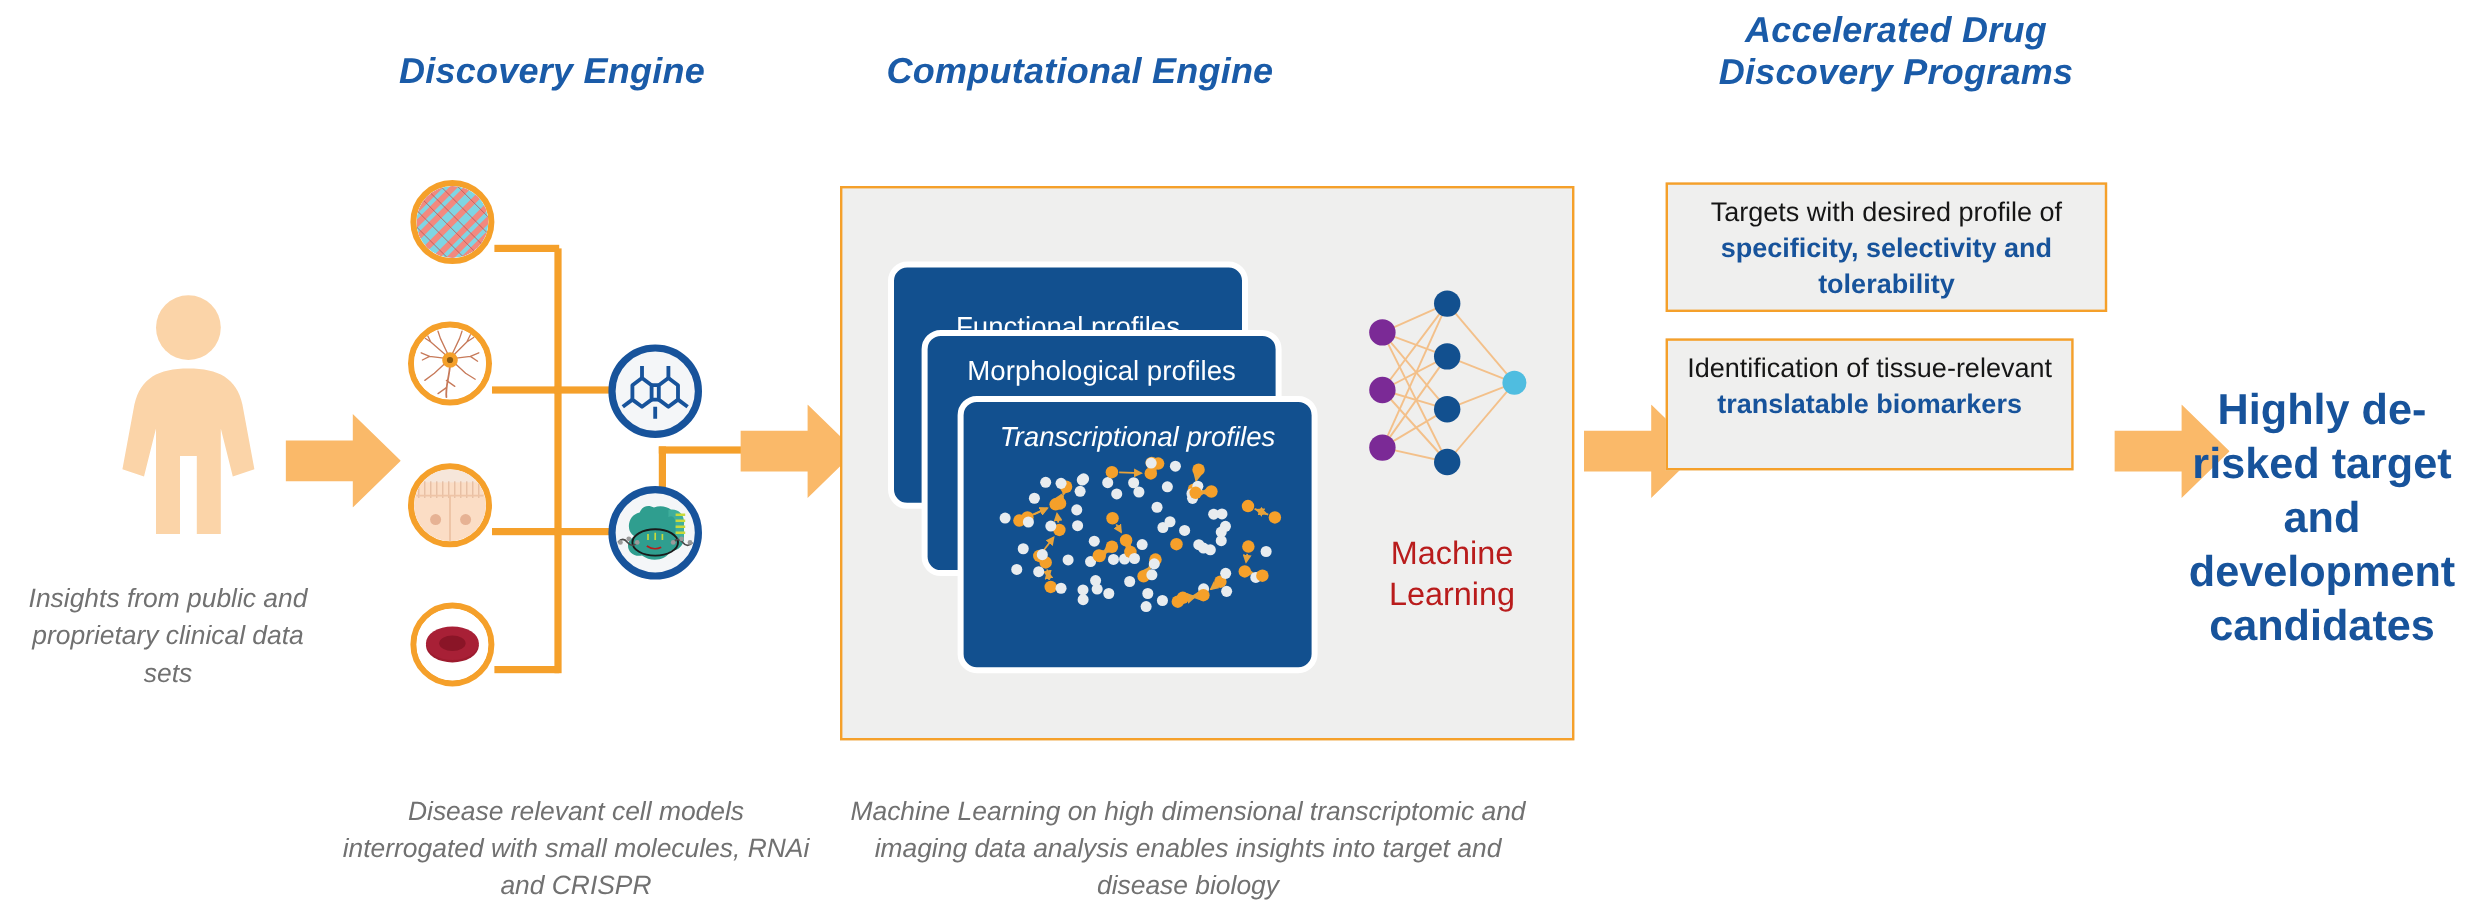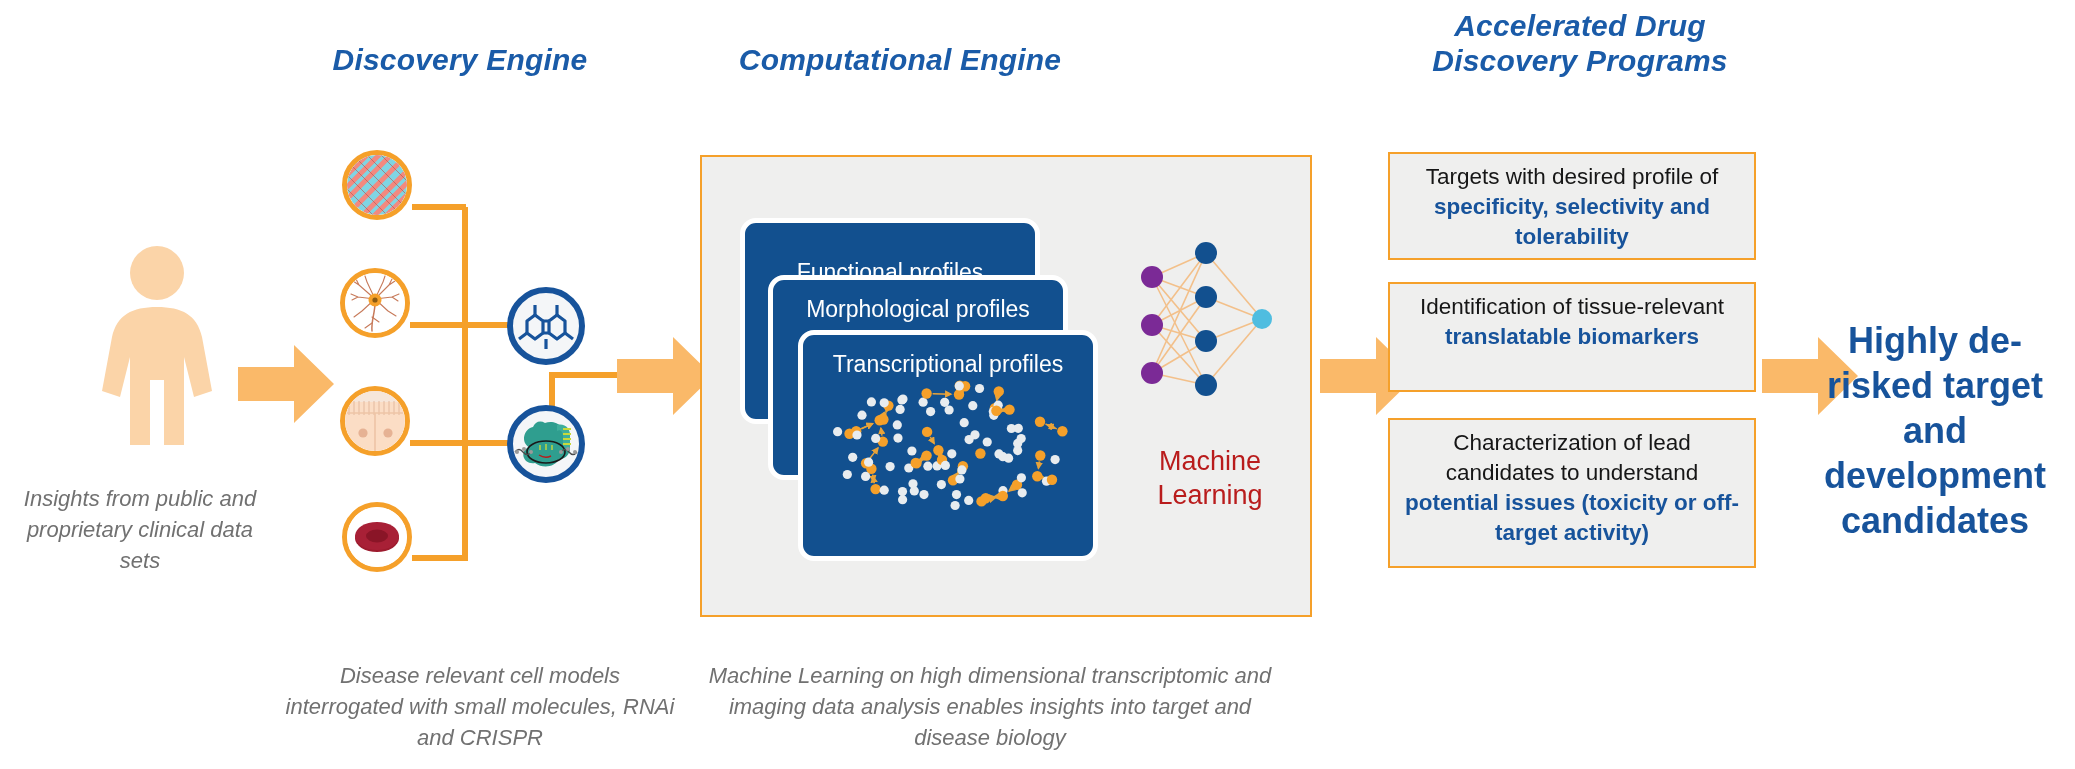--- a/index.html
+++ b/index.html
@@ -91,21 +91,21 @@
     color:#ffffff;
     font-size:23px;
     text-align:center;
     font-weight:400;
   }
 
   #card-functional{left:740px;top:218px;width:300px;height:206px;}
   #card-functional .card-label{top:16px;margin-top:20px;}
   #card-morph{left:768px;top:275px;width:300px;height:205px;}
   #card-morph .card-label{top:16px;}
-  #card-trans{left:798px;top:330px;width:300px;height:231px;}
+  #card-trans{left:798px;top:330px;width:300px;height:231px;font-style:italic;}
   #card-trans .card-label{top:16px;}
 
   #scatter-svg{position:absolute;left:0;top:42px;width:100%;height:138px;}
 
   
   #ml-net{left:1134px;top:235px;width:150px;height:180px;}
   #ml-label{
     position:absolute;left:1110px;top:445px;width:200px;
     color:#b91c1c;font-size:27px;line-height:1.25;text-align:center;
   }
@@ -117,21 +117,21 @@
     border:2px solid #f5a02a;
     box-sizing:border-box;
     display:flex;align-items:flex-start;justify-content:center;
     padding:8px 12px;
   }
   .out-box p{
     margin:0;font-size:22.5px;line-height:1.33;text-align:center;color:#161616;
   }
   .out-box b{color:#17539b;font-weight:bold;}
   #box1{left:1388px;top:152px;width:368px;height:108px;}
-  #box2{left:1388px;top:282px;width:368px;height:110px;}
+  #box2{left:1388px;top:282px;width:340px;height:110px;}
   #box3{left:1388px;top:418px;width:368px;height:150px;}
 
   
   #final-text{
     position:absolute;left:1800px;top:318px;width:270px;
     color:#17539b;font-weight:bold;font-size:36px;line-height:1.25;text-align:center;
   }
 </style>
 </head>
 <body>
@@ -502,23 +502,20 @@
   <svg class="chev" style="left:1320px;top:337px;width:96px;height:78px;" viewBox="0 0 96 78">
     <path d="M0 22 L56 22 L56 0 L96 39 L56 78 L56 56 L0 56 Z" fill="#fab969"></path>
   </svg>
 
   <div class="out-box" id="box1">
     <p><span>Targets with desired profile of </span><b>specificity, selectivity and tolerability</b></p>
   </div>
   <div class="out-box" id="box2">
     <p><span>Identification of tissue-relevant </span><b>translatable biomarkers</b></p>
   </div>
-  <div class="out-box" id="box3">
-    <p><span>Characterization of lead candidates to understand </span><b>potential issues (toxicity or off-target activity)</b></p>
-  </div>
 
   <svg class="chev" style="left:1762px;top:337px;width:96px;height:78px;" viewBox="0 0 96 78">
     <path d="M0 22 L56 22 L56 0 L96 39 L56 78 L56 56 L0 56 Z" fill="#fab969"></path>
   </svg>
 
   <div id="final-text">Highly de-risked target and development candidates</div>
 
 </div>
 
 </body></html>

